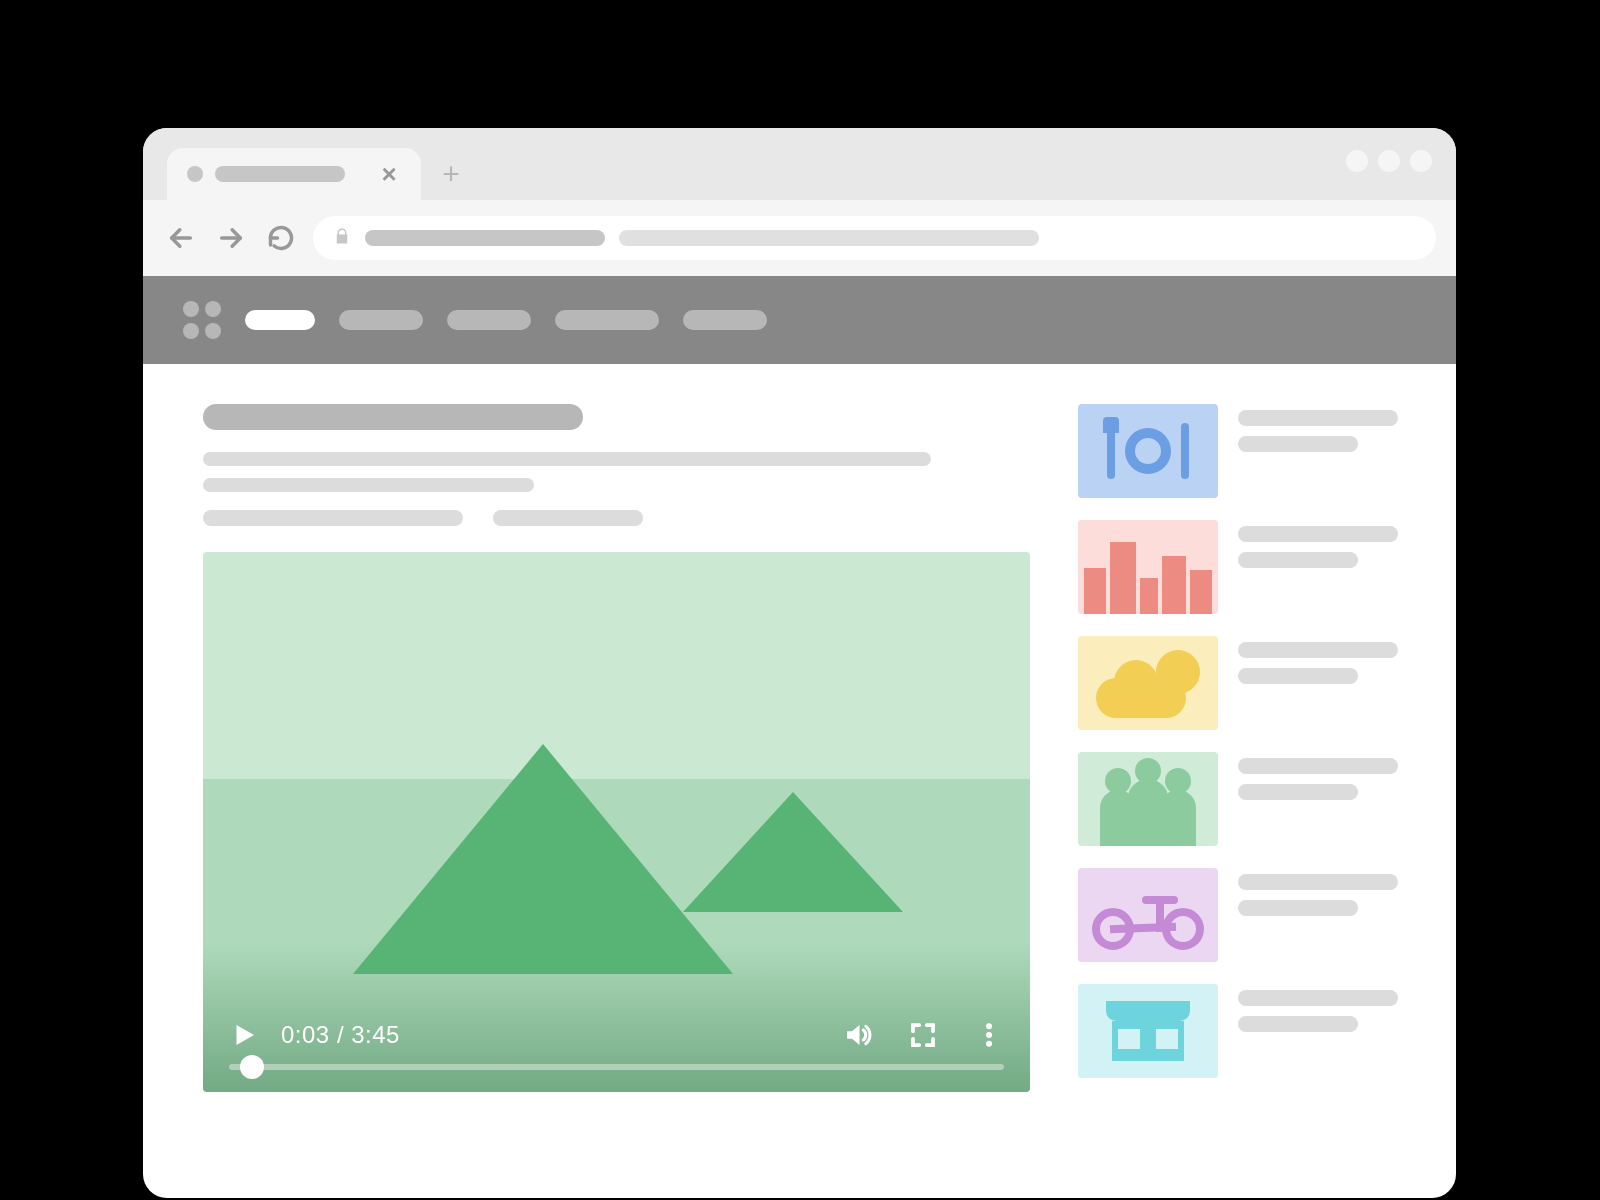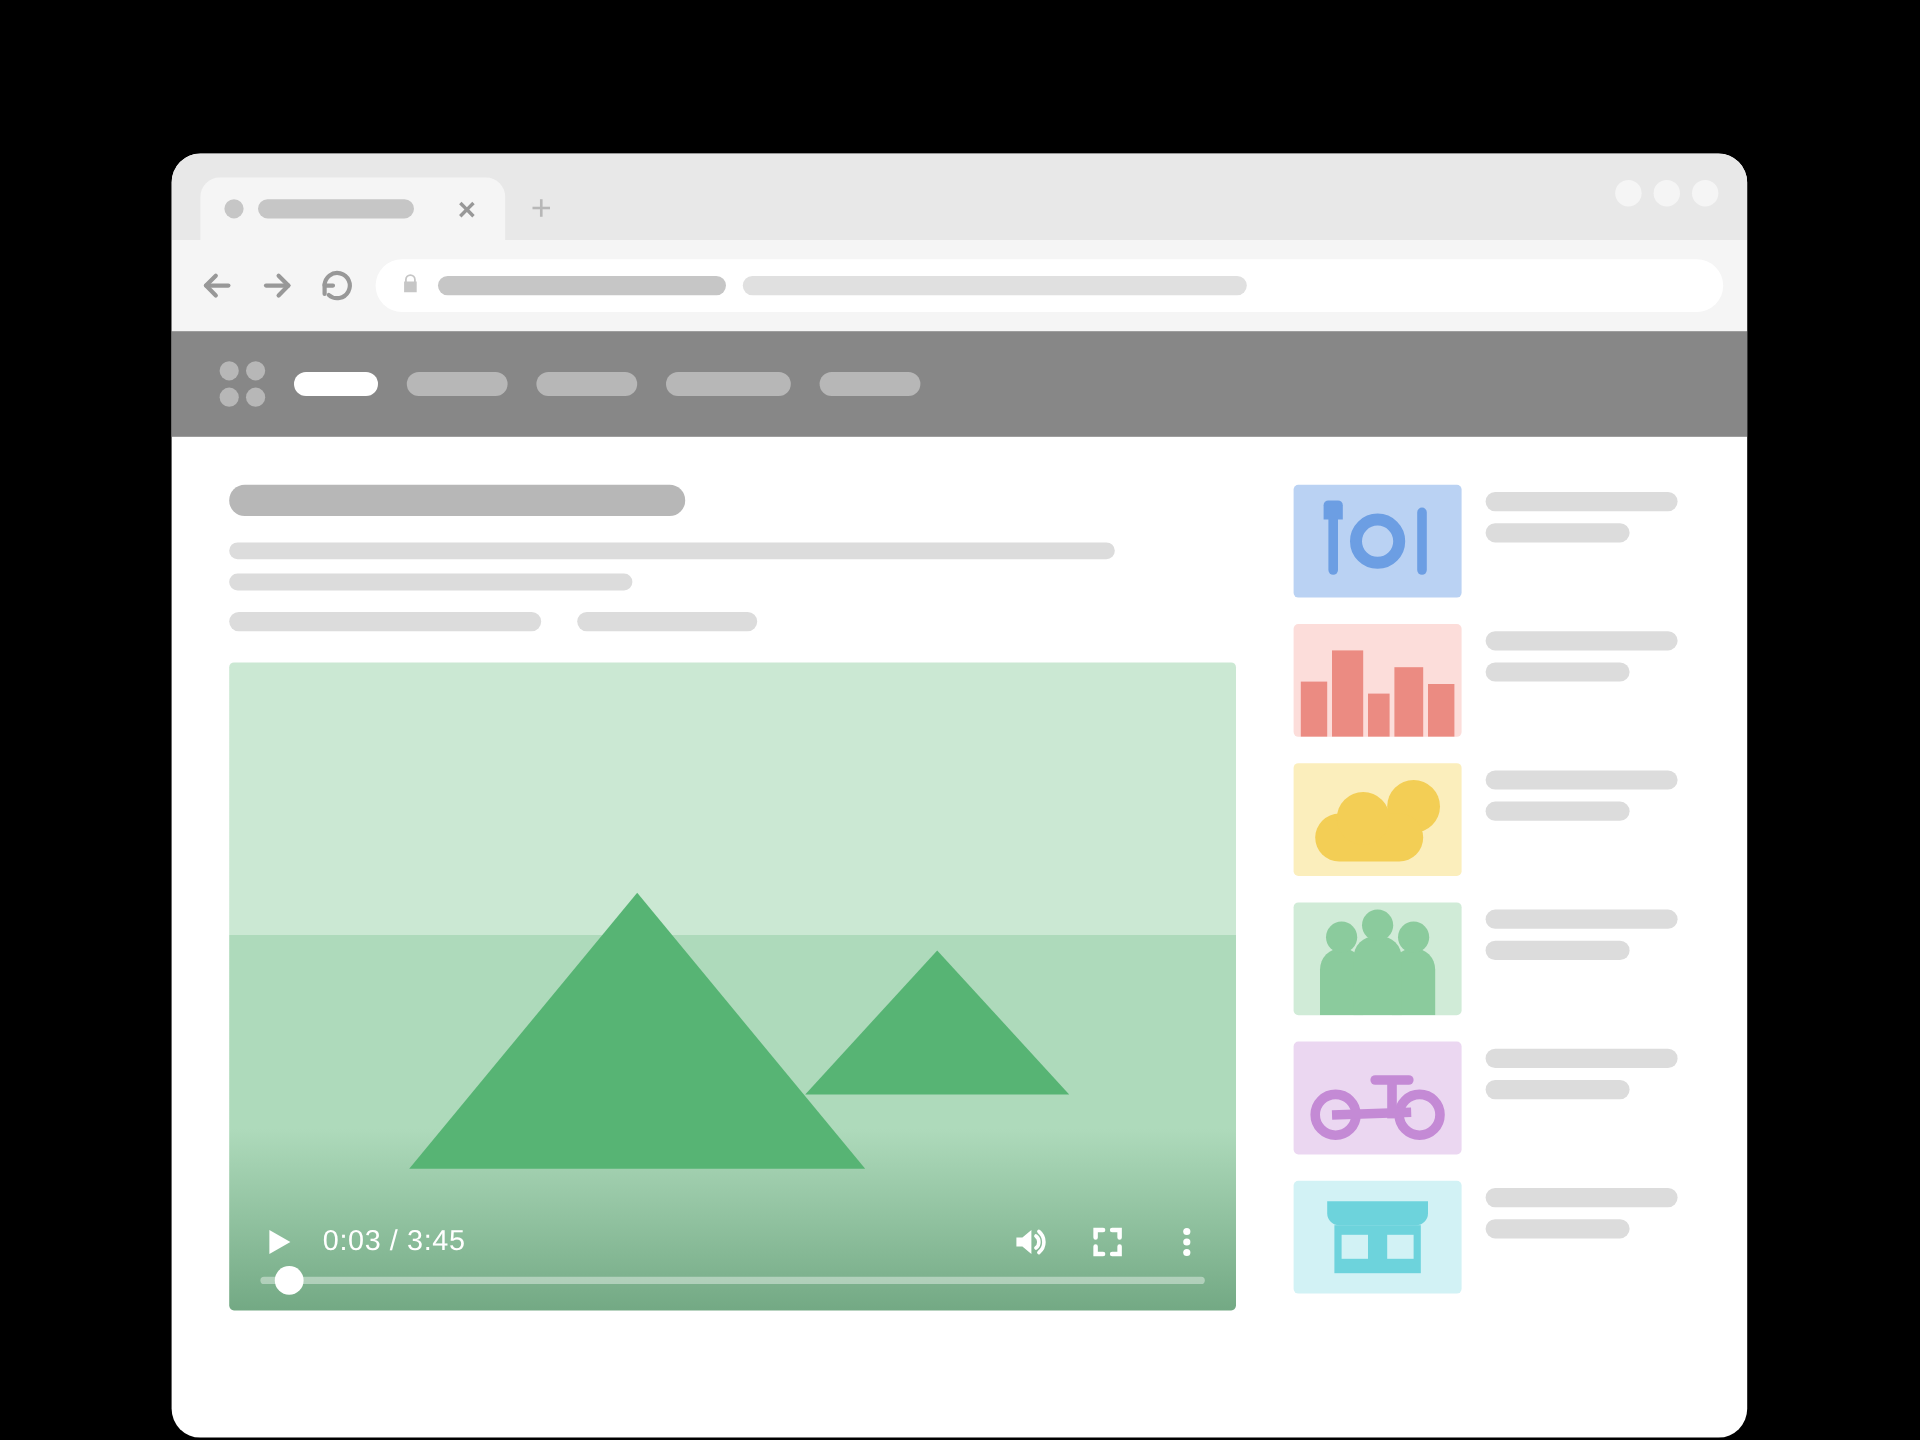--- a/index.html
+++ b/index.html
@@ -91,21 +91,21 @@
     display:grid; grid-template-columns:1fr 1fr; grid-template-rows:1fr 1fr;
     gap:6px;
   }
   .site-logo span { background:#B7B7B7; border-radius:50%; }
   .pill { height:20px; border-radius:10px; }
   .pill-active { width:70px; background:#fff; }
   .pill-item { background:#B7B7B7; }
 
   .content {
     display:flex;
-    padding: 40px 48px 0 48px;
+    padding: 40px 48px 0 60px;
     gap: 48px;
     height: calc(100% - 72px - 76px - 88px);
   }
   
   .main { flex:1; min-width:0; }
   .article-title-ph { width:380px; height:26px; border-radius:13px; background:#B7B7B7; margin-bottom:22px; }
   .article-line { height:14px; border-radius:7px; background:#DCDCDC; margin-bottom:12px; }
   .meta-row { display:flex; gap:30px; margin-top:18px; }
   .meta-ph { height:16px; border-radius:8px; background:#DCDCDC; }
 

